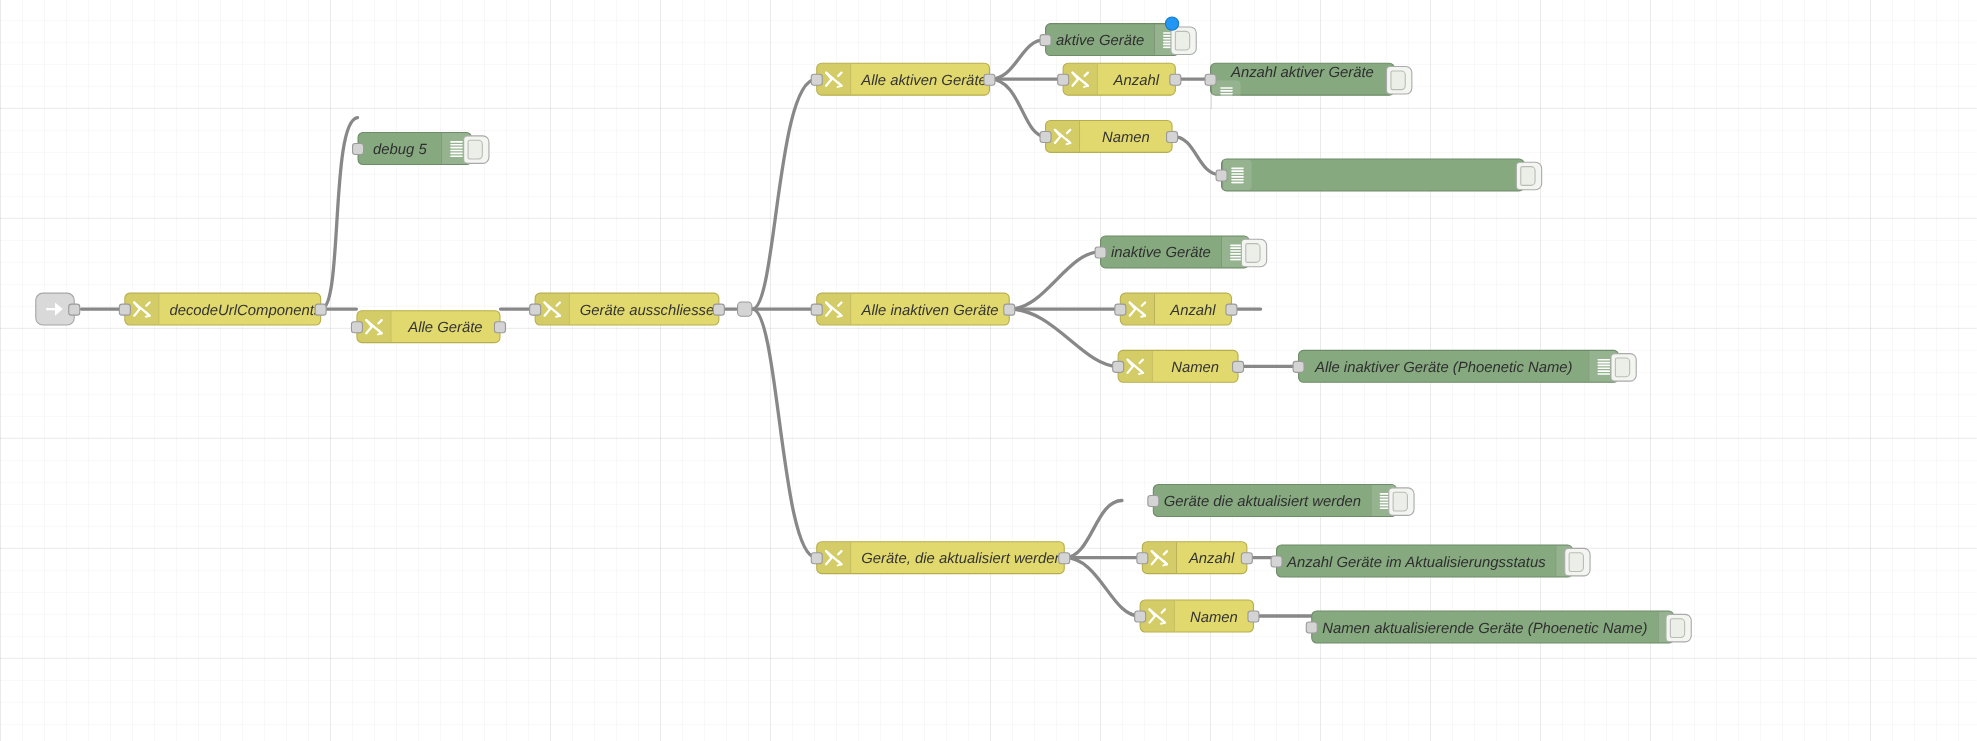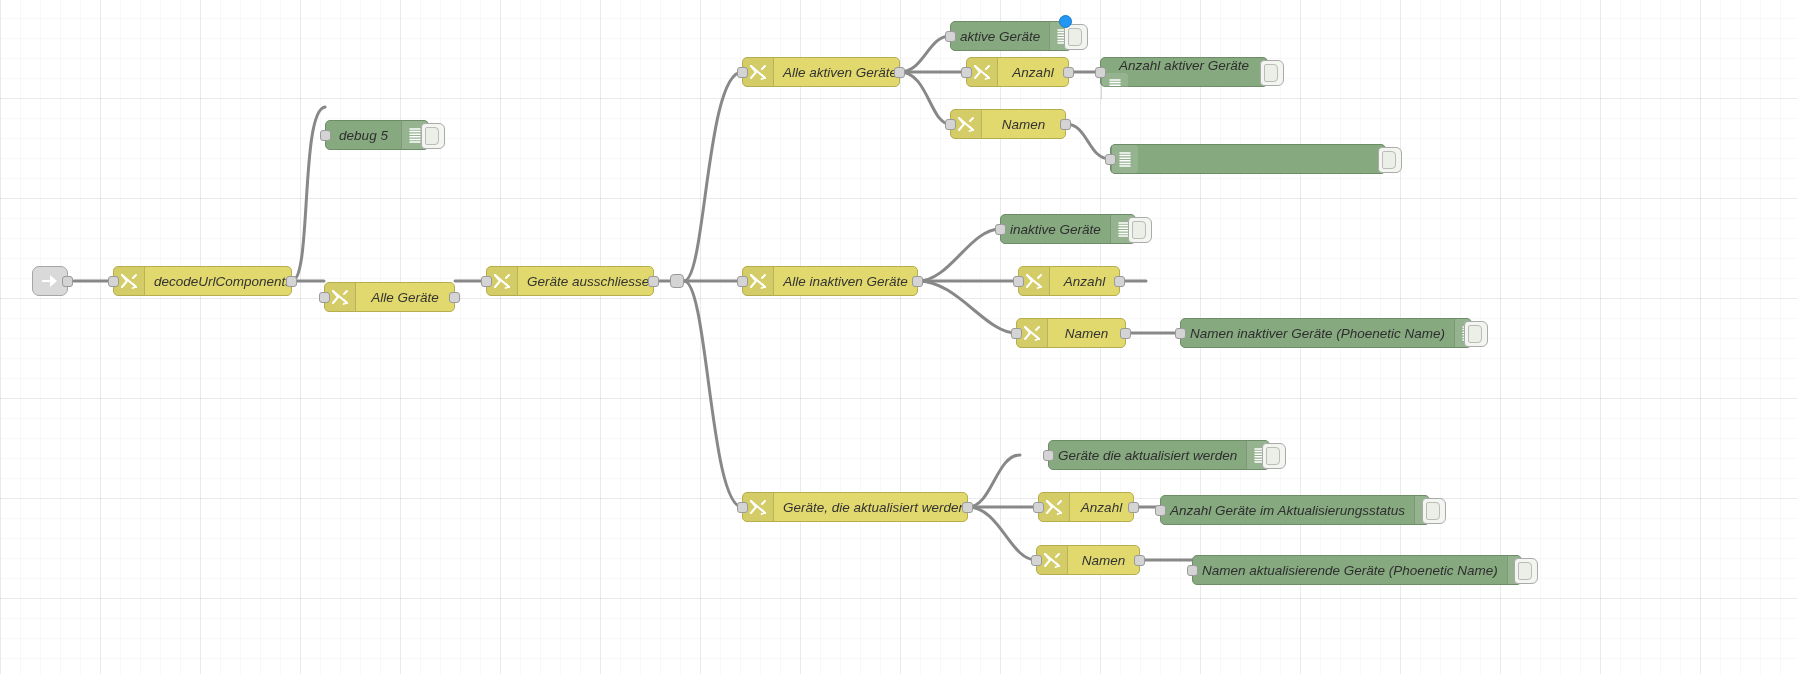--- a/index.html
+++ b/index.html
@@ -381,21 +381,21 @@
         <path d="M13 12 L16 15 L12.5 16" stroke="#fff" stroke-width="1.8" fill="none" stroke-linecap="round" stroke-linejoin="round"></path>
         <path d="M13 6 L16 3" stroke="#fff" stroke-width="2" fill="none" stroke-linecap="round"></path>
       </svg>
     </span>
     <span class="label">Namen</span>
     <span class="port out"></span>
   </div>
 
   <div class="node dbg" style="left:1180px;top:318px;width:292px;">
     <span class="port in"></span>
-    <span class="label">Namen inaktiver Geräte (Phoenetic Name)</span>
+    <span class="label">Alle inaktiver Geräte (Phoenetic Name)</span>
     <span class="icon-box">
       <svg class="svg-ico" width="14" height="16" viewBox="0 0 14 16" xmlns="http://www.w3.org/2000/svg">
         <g stroke="#ffffff" stroke-width="1.5" stroke-linecap="round">
           <path d="M2 2 H12"></path>
             <path d="M2 4.6 H12"></path>
             <path d="M2 7.2 H12"></path>
           <path d="M2 9.8 H12"></path>
             <path d="M2 12.4 H12"></path>
             <path d="M2 15 H12"></path>
         </g>

